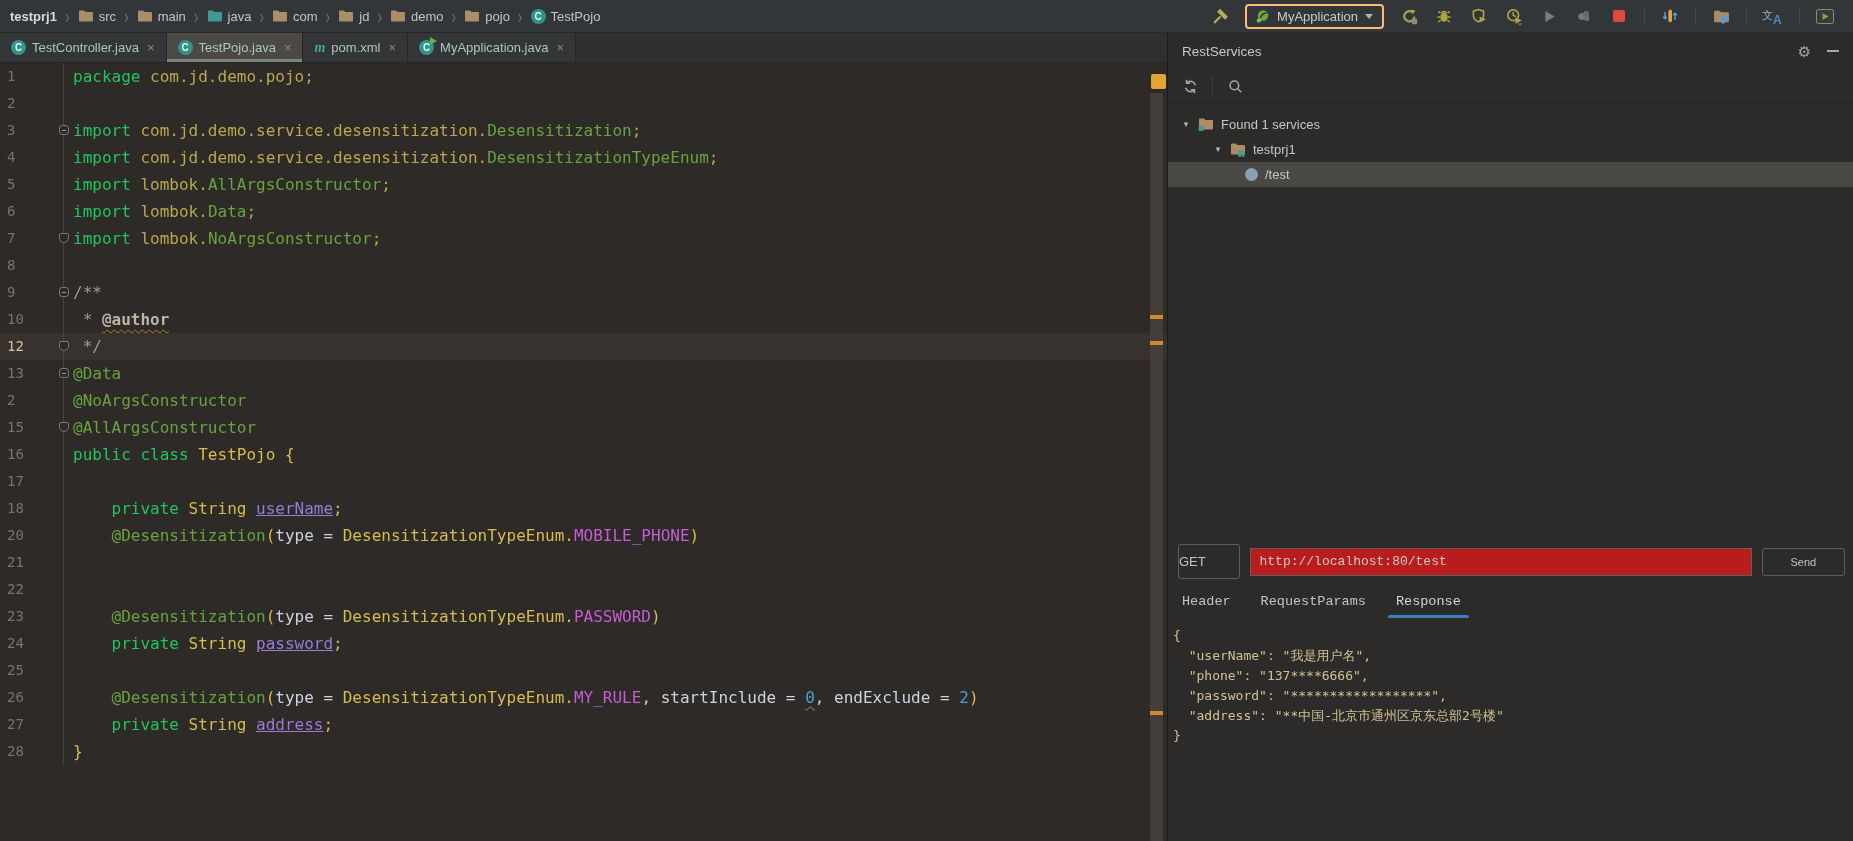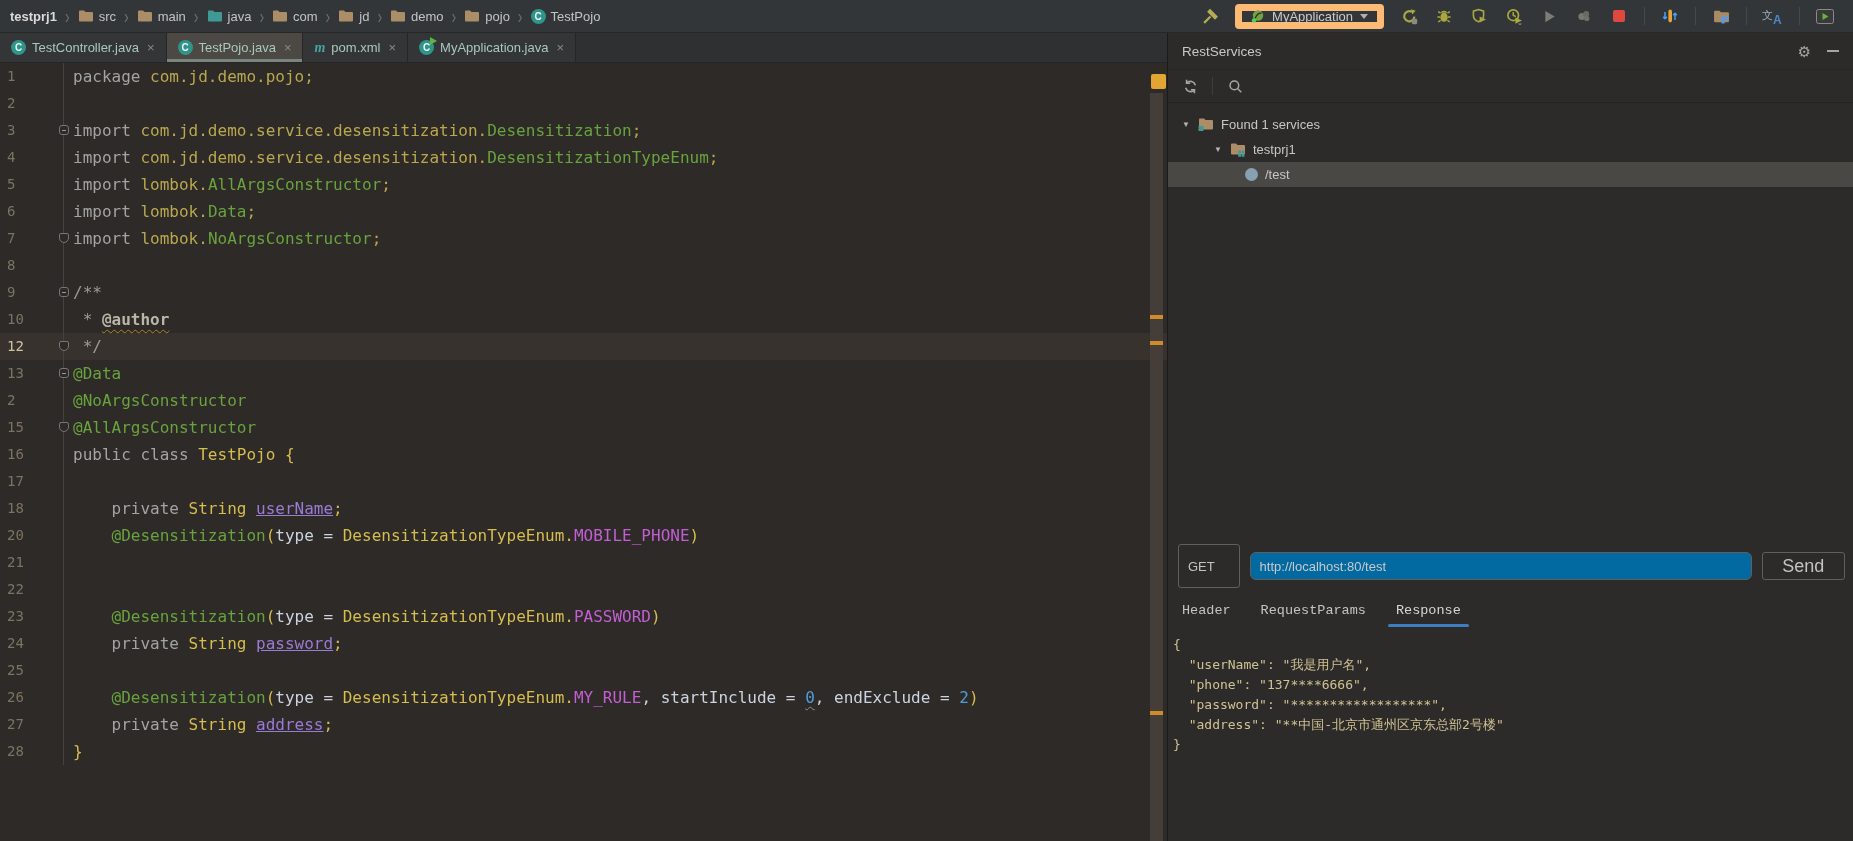--- a/index.html
+++ b/index.html
@@ -12,21 +12,21 @@
              display:flex;align-items:center;padding:0 10px;}
   .crumbs{display:flex;align-items:center;gap:4px;font-size:13px;color:#c3c3c3;}
   .crumb-project{font-weight:bold;color:#dadada;}
   .crumb-sep{color:#6e6e6e;font-size:14px;padding:0 4px;transform:scaleY(1.4);display:inline-block;}
   .crumb-item{display:flex;align-items:center;gap:5px;cursor:default;}
   .crumb-item svg{display:block;}
 
   
   .top-toolbar{margin-left:auto;display:flex;align-items:center;gap:15px;padding-right:8px;}
   .tb-icon{display:flex;align-items:center;justify-content:center;width:20px;height:20px;}
-  .run-config{display:flex;align-items:center;gap:7px;border:7px solid #fdba74;border-radius:4px;
+  .run-config{display:flex;align-items:center;gap:7px;border:2px solid #fdba74;border-radius:4px;
               height:25px;padding:0 9px;font-size:13px;color:#c9c9c9;}
   .caret{width:0;height:0;border-left:4px solid transparent;border-right:4px solid transparent;
          border-top:5px solid #b0b0b0;}
   .stop-square{width:12px;height:12px;background:#e0483e;border-radius:2px;}
   .tb-sep{width:1px;height:18px;background:#46484a;}
 
   
   .main-row{display:flex;height:808px;}
   .editor-pane{width:1167px;display:flex;flex-direction:column;position:relative;}
 
@@ -51,21 +51,21 @@
   .code-line.current{background:#37322d;}
   .code-line.current .ln{color:#cdc3a0;}
   .ln{width:34px;padding-left:7px;color:#7c7363;font-size:14px;flex:0 0 auto;}
   .foldcol{width:30px;flex:0 0 auto;position:relative;border-right:1px solid #454140;}
   .fm{position:absolute;right:-6px;top:8px;width:10px;height:10px;border:1px solid #767676;
       background:#2d2a28;z-index:2;}
   .fm.start{border-radius:3px;}
   .fm.start::after{content:"";position:absolute;left:2px;right:2px;top:4px;height:1px;background:#9a9a9a;}
   .fm.end{border-radius:2px 2px 5px 5px;}
   .codetext{padding-left:9px;}
-  .tk-kw{color:#a3a3a3;} .tk-pkg{color:#b9a84e;} .tk-cls{color:#68a33d;} .tk-ann{color:#68a33d;}
+  .tk-kw{color:#22c55e;} .tk-pkg{color:#b9a84e;} .tk-cls{color:#68a33d;} .tk-ann{color:#68a33d;}
   .tk-typ{color:#d6bd4d;} .tk-fld{color:#9a7bd6;text-decoration:underline;} .tk-enm{color:#c35ed3;} .tk-attr{color:#ccd3df;}
   .tk-pun{color:#d6bd4d;} .tk-num{color:#4f9ed9;} .tk-pln{color:#c9c9c9;}
   .tk-numw{color:#4f9ed9;text-decoration:underline wavy #909090;text-underline-offset:3px;text-decoration-thickness:1px;}
   .tk-doc{color:#9d9a93;}
   .tk-doctag{color:#bab6a8;text-decoration:underline wavy #a8842c;text-underline-offset:4px;text-decoration-thickness:1px;font-weight:bold;}
 
   
   .stripe-track{position:absolute;top:30px;bottom:0;right:4px;width:13px;background:#453e38;}
   .stripe-corner{position:absolute;top:11px;right:1px;width:15px;height:15px;background:#e2a433;border-radius:2px;}
   .stripe-tick{position:absolute;right:4px;width:13px;height:4px;background:#d08c2a;}
@@ -81,26 +81,26 @@
   .panel-toolbar{height:33px;display:flex;align-items:center;gap:12px;padding:0 12px;border-bottom:1px solid #242424;}
   .vsep{width:1px;height:18px;background:#3d3d3d;}
   .tree{padding-top:9px;font-size:13px;color:#c6c6c6;}
   .tree-row{height:25px;display:flex;align-items:center;gap:7px;}
   .tree-row.selected{background:#4a4844;}
   .tree-arrow{font-size:8px;color:#b4b4b4;width:10px;text-align:center;}
   .endpoint-dot{width:13px;height:13px;border-radius:50%;background:#87a0b2;}
 
   .request-area{position:absolute;left:0;right:0;top:511px;}
   .request-row{display:flex;align-items:center;gap:10px;padding:0 8px 0 10px;}
-  .method-box{width:62px;height:44px;border:1px solid #5e6060;border-radius:3px;display:flex;
-              align-items:center;padding-left:9px;font-size:13px;color:#c3c3c3;background:#2d2b29;}
-  .url-input{width:506px;height:28px;border:1px solid #5e6060;border-radius:6px;background:#0369a1;
-             color:#c9c9c9;font-size:13px;padding:0 9px;outline:none;font-family:Liberation Sans, sans-serif;}
+  .method-box{width:62px;height:35px;border:1px solid #5e6060;border-radius:3px;display:flex;
+              align-items:center;padding-left:0;font-size:13px;color:#c3c3c3;background:#2d2b29;}
+  .url-input{width:506px;height:28px;border:1px solid #5e6060;border-radius:0;background:#b91c1c;
+             color:#c9c9c9;font-size:13px;padding:0 9px;outline:none;font-family:Liberation Mono, monospace;}
   .send-btn{margin-left:auto;width:84px;height:28px;border:1px solid #5e6060;border-radius:3px;
-            background:#2d2b29;color:#c3c3c3;font-size:18px;display:flex;align-items:center;justify-content:center;}
+            background:#2d2b29;color:#c3c3c3;font-size:11px;display:flex;align-items:center;justify-content:center;}
   .resp-tabs{display:flex;gap:30px;padding:15px 14px 0 14px;font-size:13.5px;color:#c3c3c3;}
   .resp-tab{position:relative;padding-bottom:9px;font-family:Liberation Mono, monospace;}
   .resp-tab.active{color:#d6d6d6;}
   .resp-tab.active::after{content:"";position:absolute;left:-8px;right:-8px;bottom:0;height:3px;
                           background:#3d7dc2;border-radius:2px;}
   .resp-body{font-family:"DejaVu Sans Mono","Liberation Mono",monospace;font-size:13px;line-height:20px;
              color:#cfc193;padding:8px 4px 0 5px;white-space:pre;}
 </style>
 </head>
 <body>

